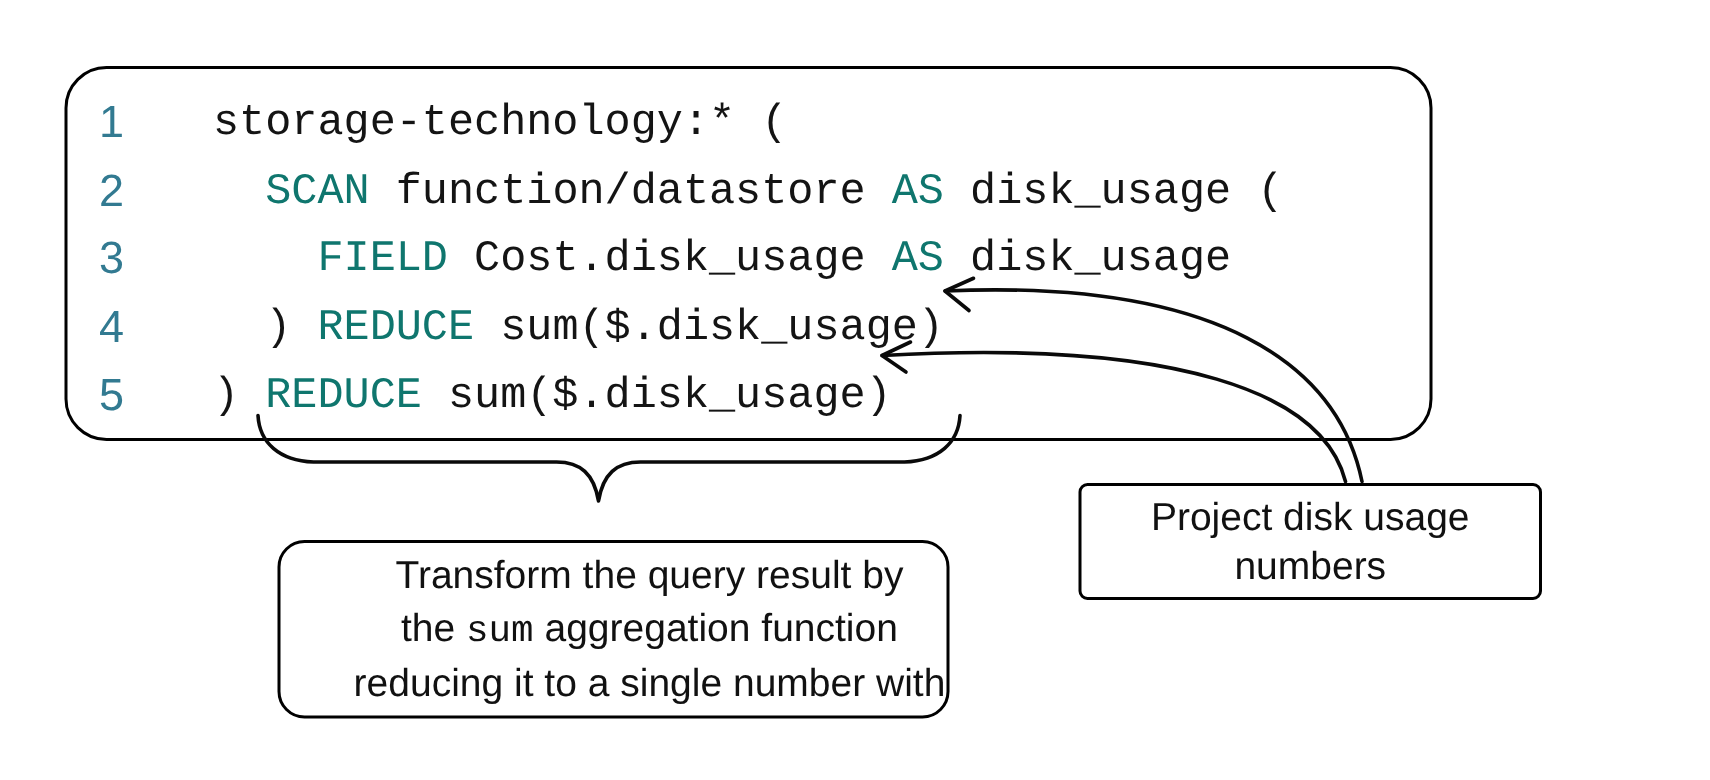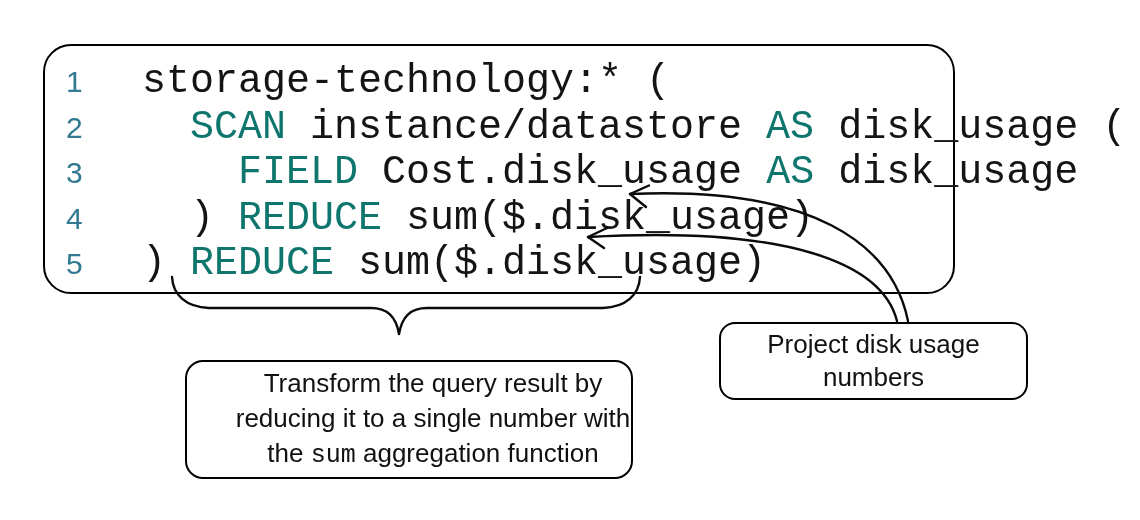--- a/index.html
+++ b/index.html
@@ -23,21 +23,21 @@
   .code-line { position: relative; height: 45.5px; line-height: 45.5px; }
   .line-no {
     position: absolute; left: 21px;
     font-family: "Liberation Sans", sans-serif;
     font-size: 30px;
     color: #327a91;
   }
   .code-text {
     position: absolute; left: 97px;
     font-family: "Liberation Mono", monospace;
-    font-size: 40px;
+    font-size: 29px;
     color: #141414;
     white-space: pre;
   }
   .code-text .kw { color: #0f766e; }
   .note {
     position: absolute;
     border: 2.5px solid #000;
     background: #fff;
     box-sizing: border-box;
     display: flex; flex-direction: column;
@@ -47,21 +47,21 @@
   }
   .note-reduce {
     left: 185px; top: 360px;
     width: 448px; height: 119px;
     border-radius: 18px;
     font-size: 26px; line-height: 35px; padding-left: 48px;
   }
   .note-project {
     left: 719px; top: 322px;
     width: 309px; height: 78px;
-    border-radius: 16px;
+    border-radius: 6px;
     font-size: 26px; line-height: 33px;
   }
   .note-line { white-space: pre-wrap; }
   .note-line .mono {
     font-family: "Liberation Mono", monospace;
     font-size: 25px;
   }
   svg.overlay {
     position: absolute; left: 0; top: 0;
     width: 1140px; height: 520px;
@@ -72,21 +72,21 @@
 <body>
 
 <div class="code-box">
   <div class="code-lines">
       <div class="code-line">
     <span class="line-no">1</span>
     <span class="code-text"><span>storage-technology:* (</span></span>
   </div>
       <div class="code-line">
     <span class="line-no">2</span>
-    <span class="code-text"><span>  </span><span class="kw">SCAN</span><span> instance/datastore </span><span class="kw">AS</span><span> disk_usage (</span></span>
+    <span class="code-text"><span>  </span><span class="kw">SCAN</span><span> function/datastore </span><span class="kw">AS</span><span> disk_usage (</span></span>
   </div>
       <div class="code-line">
     <span class="line-no">3</span>
     <span class="code-text"><span>    </span><span class="kw">FIELD</span><span> Cost.disk_usage </span><span class="kw">AS</span><span> disk_usage</span></span>
   </div>
       <div class="code-line">
     <span class="line-no">4</span>
     <span class="code-text"><span>  ) </span><span class="kw">REDUCE</span><span> sum($.disk_usage)</span></span>
   </div>
       <div class="code-line">
@@ -105,22 +105,22 @@
     <path d="M 649 185.5 L 630 194 L 646 207"></path>
 
     <path d="M 897 321 C 882 262 786 226 588 237"></path>
     <path d="M 607 228 L 588 237 L 604 248"></path>
   </g>
 </svg>
 
 <div class="note note-reduce">
   <div>
       <div class="note-line"><span>Transform the query result by</span></div>
+      <div class="note-line"><span>the </span><span class="mono">sum</span><span> aggregation function</span></div>
       <div class="note-line"><span>reducing it to a single number with</span></div>
-      <div class="note-line"><span>the </span><span class="mono">sum</span><span> aggregation function</span></div>
     </div>
 </div>
 
 <div class="note note-project">
   <div>
       <div class="note-line"><span>Project disk usage numbers</span></div>
     </div>
 </div>
 
 </body></html>

